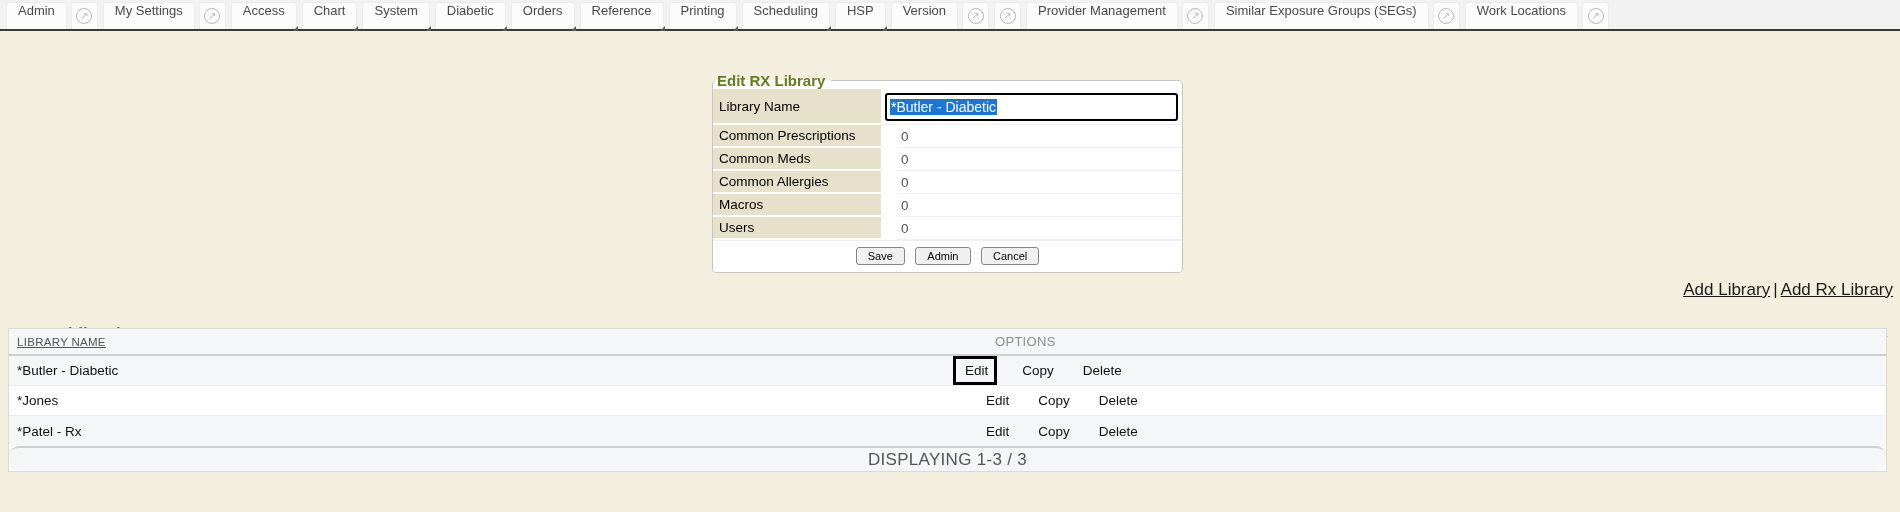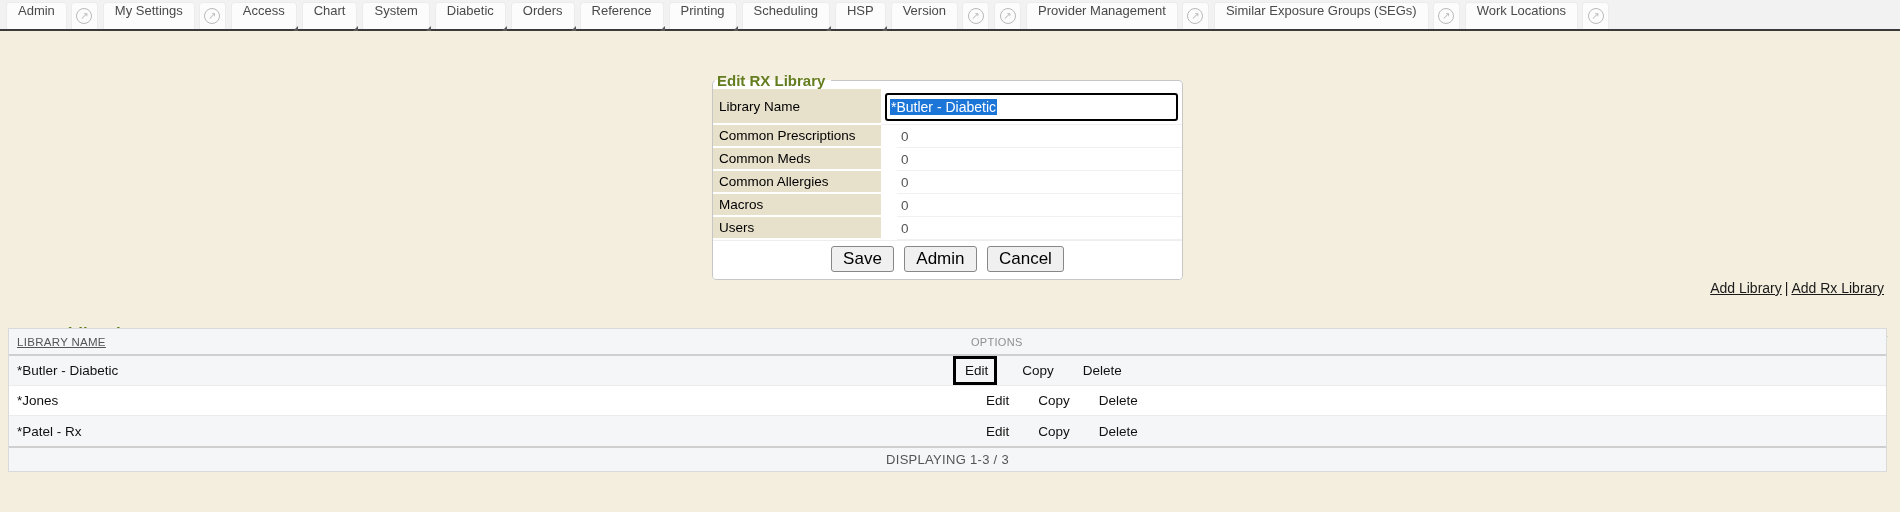--- a/index.html
+++ b/index.html
@@ -63,49 +63,49 @@
   .fake-input {
     width:100%; height:28px; background:#fff; border:2px solid #000; border-radius:3px;
     align-items:center; padding:0 3px; font-size:14px; color:#000; cursor:text;
   }
   .fake-input .sel { background:#1b76d8; color:#fff; padding:0 1px; white-space:nowrap; }
   .f-buttons {
     background:#fff; text-align:center; padding:5px 0 7px; border-top:1px solid #eee;
     border-radius:0 0 4px 4px;
   }
   .form-btn {
-    font-family:inherit; font-size:17px; color:#000;
+    font-family:inherit; font-size:11px; color:#000;
     background:#f0f0f0; border:1px solid #878787; border-radius:3px;
     padding:2px 11px; margin:0 3px; cursor:pointer;
   }
 
   
-  .add-links { position:absolute; top:280px; right:16px; font-size:14px; color:#1a1a1a; }
+  .add-links { position:absolute; top:280px; right:7px; font-size:17px; color:#1a1a1a; }
   .add-links a { color:#1a1a1a; text-decoration:underline; cursor:pointer; }
   .add-links .sep { margin:0 3px; }
 
   
   .lib-header { position:absolute; left:8px; top:303px; width:1880px; display:flex; align-items:center; }
   .hide-link { color:#637d1f; font-weight:bold; font-size:12.5px; text-decoration:underline; margin-right:7px; cursor:pointer; white-space:nowrap;margin-top:48px; }
   .lib-title { color:#637d1f; font-weight:bold; font-size:17px; margin-right:9px; white-space:nowrap; }
   .header-line { flex:1; height:1px; background:#cfcfcf; margin-top:5px; }
 
   
   .lib-table { position:absolute; left:8px; top:328px; width:1879px; background:#fff; border:1px solid #dadada; }
   .t-header { position:relative; height:27px; background:#f5f6f7; display:flex; align-items:center; border-bottom:2px solid #cfcfcf; }
   .col-name { margin-left:8px; font-size:11.5px; color:#555; text-decoration:underline; letter-spacing:0.3px; cursor:pointer; }
-  .col-options { position:absolute; left:962px; font-size:11px; color:#8f8f8f; letter-spacing:0.3px; }
+  .col-options { position:absolute; left:986px; font-size:13px; color:#8f8f8f; letter-spacing:0.3px; }
   .lib-row { position:relative; height:30px; display:flex; align-items:center; font-size:13.5px; border-bottom:1px solid #ececec; background:#fff; }
   #lib-rows .lib-row:nth-child(odd) { background:#f5f6f7; }  
   #lib-rows .lib-row:last-child { border-bottom:none; }
   .row-name { margin-left:8px; color:#111; }
   .row-options { position:absolute; left:953px; color:#111; display:flex; align-items:center; }
   .opt { margin-right:5px; cursor:pointer;padding-left:24px; }
   .opt-edit.boxed { border:3px solid #000; padding:5px 6px 5px 9px; margin:-8px 1px -8px -9px; line-height:1; }
-  .t-footer { height:25px; background:#f5f6f7; border-top:2px solid #cfcfcf; display:flex; align-items:center; justify-content:center; font-size:13px; color:#555; letter-spacing:0.3px; }
+  .t-footer { height:25px; background:#f5f6f7; border-top:2px solid #cfcfcf; display:flex; align-items:center; justify-content:center; font-size:17px; color:#555; letter-spacing:0.3px;border-radius:10px; }
 </style>
 </head>
 <body>
 
 <div class="tabbar">
 
     <div class="tab-group external">
       <div class="tab">
         <span>Admin</span>
 

